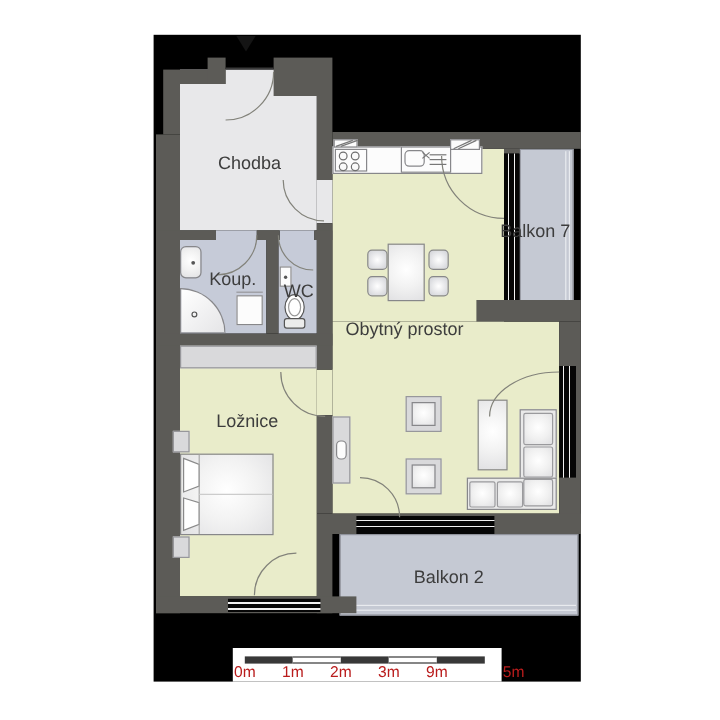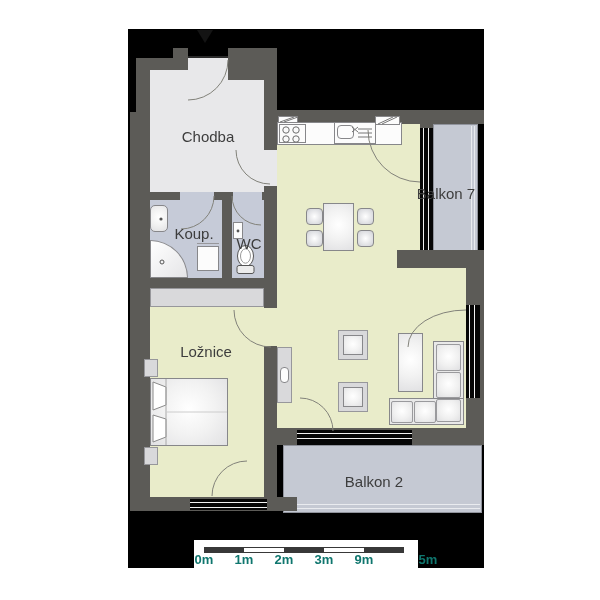--- a/index.html
+++ b/index.html
@@ -22,21 +22,21 @@
            border:1px solid #9a9a9d;border-radius:2px;box-sizing:border-box;}
   .chair{position:absolute;width:17px;height:17px;border-radius:4px;border:1px solid #87878a;
          background:radial-gradient(circle,#ffffff 0%,#d9dade 80%);box-sizing:border-box;}
   .rail-v{position:absolute;width:1px;background:#e9ebef;}
   .rail-h{position:absolute;height:1px;background:#e9ebef;}
   .room-label{position:absolute;transform:translate(-50%,-50%);font-size:15px;color:#3d3d3d;white-space:nowrap;}
   .scale-strip{position:absolute;background:#fff;}
   .seg{position:absolute;height:6px;width:40px;box-sizing:border-box;}
   .seg-dark{background:#383838;}
   .seg-light{background:#fff;border-top:1px solid #383838;border-bottom:1px solid #383838;}
-  .scale-label{position:absolute;top:552px;transform:translateX(-50%);font-size:13px;color:#0f766e;font-weight:bold;}
+  .scale-label{position:absolute;top:552px;transform:translateX(-50%);font-size:13px;color:#b91c1c;}
   .arrow-down{position:absolute;width:0;height:0;border-left:8px solid transparent;
               border-right:8px solid transparent;border-top:13px solid #141414;}
   svg.overlay{position:absolute;left:0;top:0;pointer-events:none;}
 </style>
 </head>
 <body>
 
 <div id="stage">
 
   <div class="abs backdrop" style="left:128px;top:29px;width:356px;height:539px"></div>
@@ -171,20 +171,21 @@
     <circle cx="161" cy="219" r="1.6" fill="#555555"></circle>
     <circle cx="238" cy="231" r="1.4" fill="#555555"></circle>
     <circle cx="162" cy="262" r="2" fill="none" stroke="#555555"></circle>
   </svg>
 
   <div class="arrow-down" style="left:197px;top:30px"></div>
 
   <div class="room-label" style="left:208px;top:136px">Chodba</div>
   <div class="room-label" style="left:194px;top:233px">Koup.</div>
   <div class="room-label" style="left:249px;top:243px">WC</div>
+  <div class="room-label" style="left:337px;top:275px">Obytný prostor</div>
   <div class="room-label" style="left:206px;top:351px">Ložnice</div>
   <div class="room-label" style="left:446px;top:193px">Balkon 7</div>
   <div class="room-label" style="left:374px;top:481px">Balkon 2</div>
 
   <div class="scale-strip" style="left:194px;top:540px;width:224px;height:28px"></div>
   <div class="seg seg-dark" style="left:204px;top:547px"></div>
   <div class="seg seg-light" style="left:244px;top:547px"></div>
   <div class="seg seg-dark" style="left:284px;top:547px"></div>
   <div class="seg seg-light" style="left:324px;top:547px"></div>
   <div class="seg seg-dark" style="left:364px;top:547px"></div>

